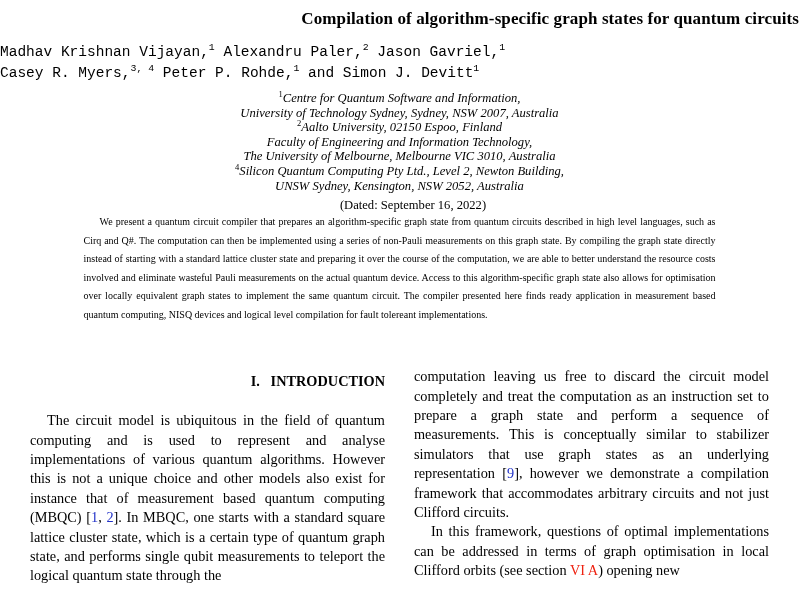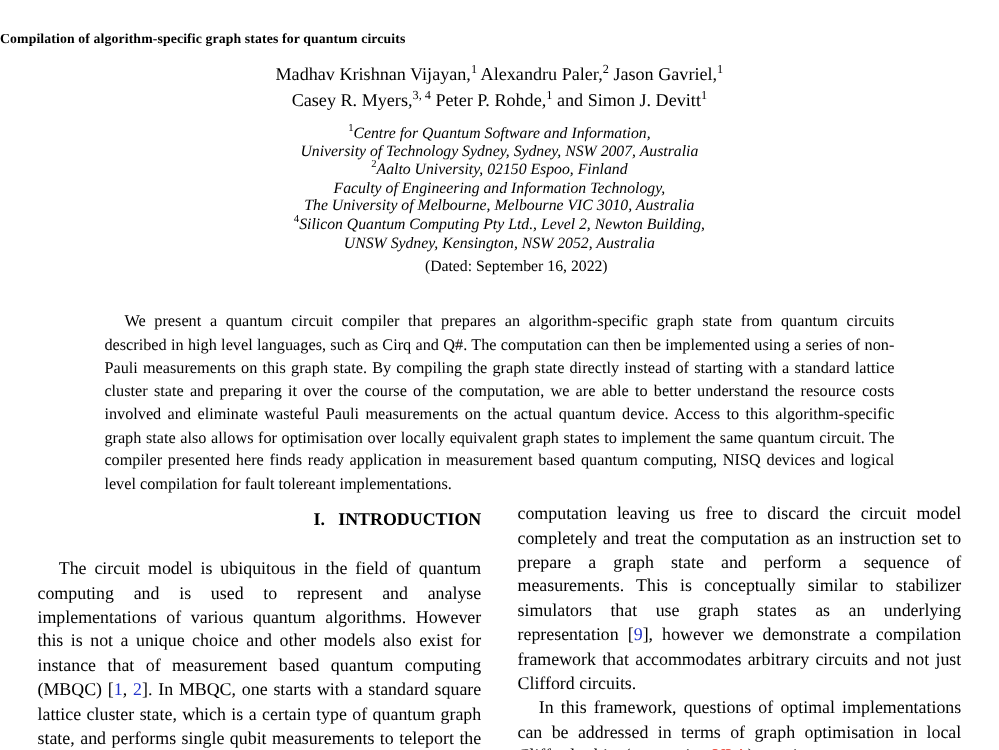--- a/index.html
+++ b/index.html
@@ -7,30 +7,31 @@
   .page {
     position: relative;
     width: 799px;
     height: 600px;
     overflow: hidden;
     background: #ffffff;
     color: #000000;
     font-family: "Liberation Serif", serif;
   }
   .title {
-    text-align: left;
-    font-size: 11px;
+    text-align: right;
+    font-size: 17px;
     font-weight: bold;
-    padding-top: 25px;
+    padding-top: 9px;
     letter-spacing: 0.1px;
   }
   .authors {
-    text-align: center;
+    text-align: left;
     font-size: 14.5px;
     margin-top: 13px;
+    font-family: Liberation Mono, monospace;
   }
   .author-line { line-height: 21px; }
   sup {
     font-size: 68%;
     vertical-align: super;
     line-height: 0;
     font-style: normal;
   }
   .affiliations {
     text-align: center;
@@ -41,22 +42,22 @@
   .affiliation-line { line-height: 14.6px; text-align: center; }
   .dated {
     text-align: center;
     font-size: 12.6px;
     margin-top: 5px;
     line-height: 15px;
     padding-left: 27px;
   }
   .abstract {
     width: 632px;
-    margin: 27px auto 0 auto;
-    font-size: 13px;
+    margin: 0 auto 0 auto;
+    font-size: 10px;
     line-height: 18.5px;
     text-align: justify;
     text-indent: 16px;
     min-height: 150px;
   }
   .columns {
     display: flex;
     gap: 29px;
     padding: 0 30px;
     margin-top: 4px;

